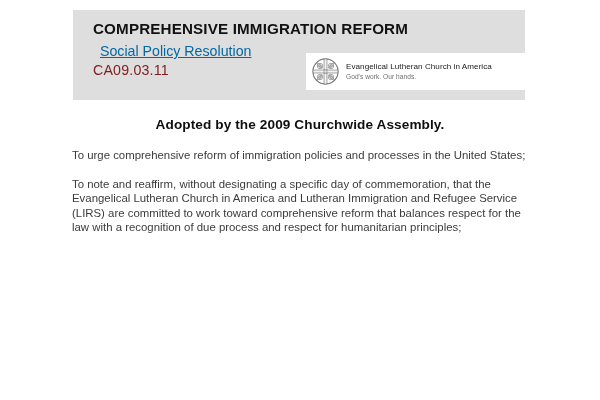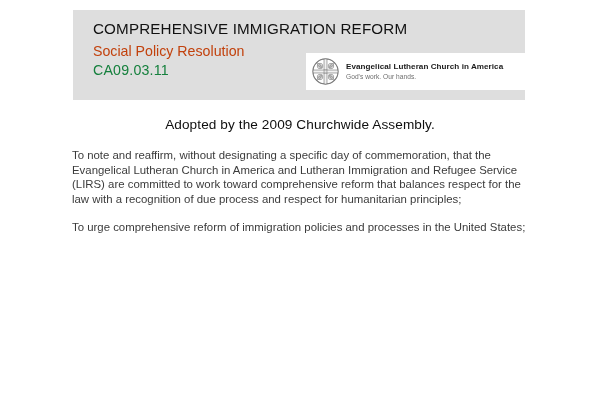--- a/index.html
+++ b/index.html
@@ -23,43 +23,44 @@
     width: 452px;
     height: 90px;
     background: #dedede;
   }
 
   .doc-title {
     position: absolute;
     left: 20px;
     top: 10px;
     font-size: 15.2px;
-    font-weight: normal;
+    font-weight: bold;
     letter-spacing: 0.15px;
     color: #111111;
     white-space: nowrap;
   }
 
   .doc-subtitle {
     position: absolute;
-    left: 20px;
+    left: 27px;
     top: 33px;
     font-size: 14.2px;
     font-weight: normal;
-    color: #c2410c;
+    color: #0369a1;
     white-space: nowrap;
+    text-decoration: underline;
   }
 
   .doc-code {
     position: absolute;
     left: 20px;
     top: 52px;
     font-size: 14.2px;
     font-weight: normal;
-    color: #15803d;
+    color: #7f1d1d;
     white-space: nowrap;
     letter-spacing: 0.2px;
   }
 
   
   .logo-box {
     position: absolute;
     left: 306px;
     top: 53px;
     width: 221px;
@@ -79,21 +80,21 @@
 
   .logo-text {
     margin-left: 7px;
     display: flex;
     flex-direction: column;
     justify-content: center;
   }
 
   .logo-name {
     font-size: 8.1px;
-    font-weight: bold;
+    font-weight: normal;
     color: #1a1a1a;
     letter-spacing: 0.05px;
     line-height: 1.15;
     white-space: nowrap;
   }
 
   .logo-tagline {
     font-size: 6.6px;
     font-weight: normal;
     color: #6e6e6e;
@@ -104,21 +105,21 @@
   }
 
   
   .adopted-heading {
     position: absolute;
     left: 0;
     top: 117px;
     width: 600px;
     text-align: center;
     font-size: 13.6px;
-    font-weight: normal;
+    font-weight: bold;
     color: #0f0f0f;
     letter-spacing: 0.1px;
   }
 
   
   .body-copy {
     position: absolute;
     left: 72px;
     top: 148px;
     width: 462px;
@@ -178,15 +179,15 @@
   </svg>
   <div class="logo-text">
     <div class="logo-name">Evangelical Lutheran Church in America</div>
     <div class="logo-tagline">God's work. Our hands.</div>
   </div>
 </div>
 
 <div class="adopted-heading">Adopted by the 2009 Churchwide Assembly.</div>
 
 <div class="body-copy">
+  <p class="para">To urge comprehensive reform of immigration policies and processes in the United States;</p>
   <p class="para">To note and reaffirm, without designating a specific day of commemoration, that the Evangelical Lutheran Church in America and Lutheran Immigration and Refugee Service (LIRS) are committed to work toward comprehensive reform that balances respect for the law with a recognition of due process and respect for humanitarian principles;</p>
-  <p class="para">To urge comprehensive reform of immigration policies and processes in the United States;</p>
 </div>
 
 </body></html>

